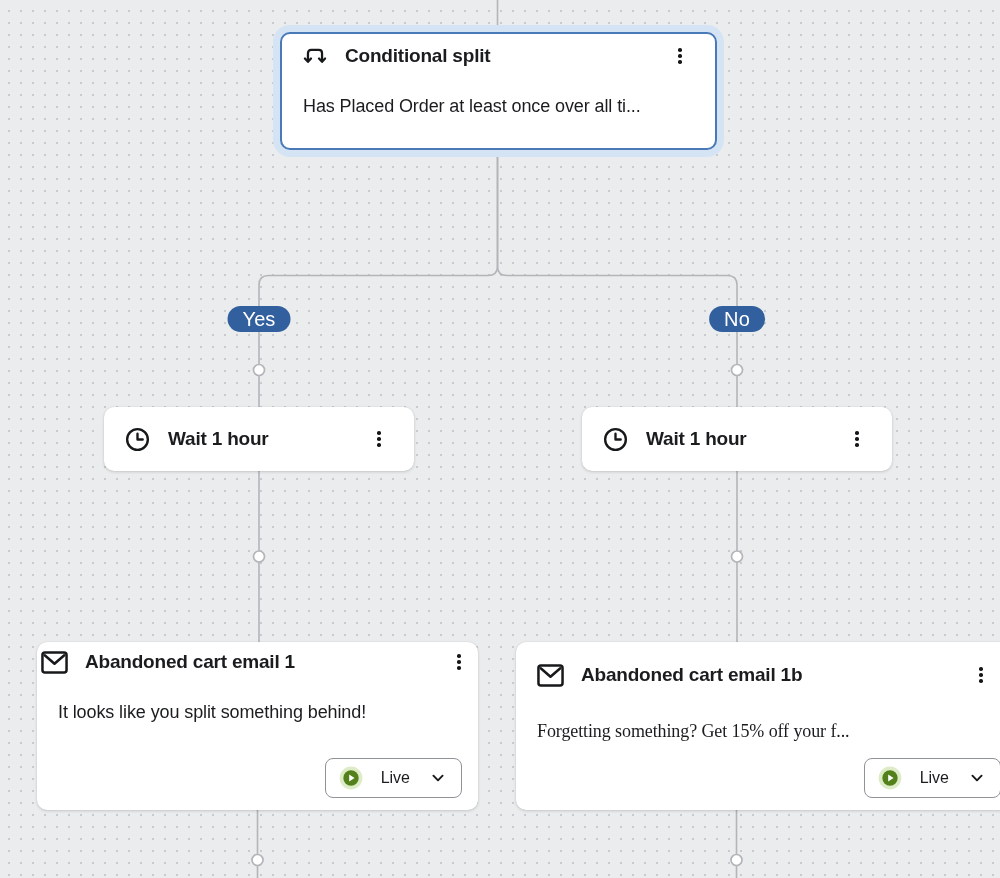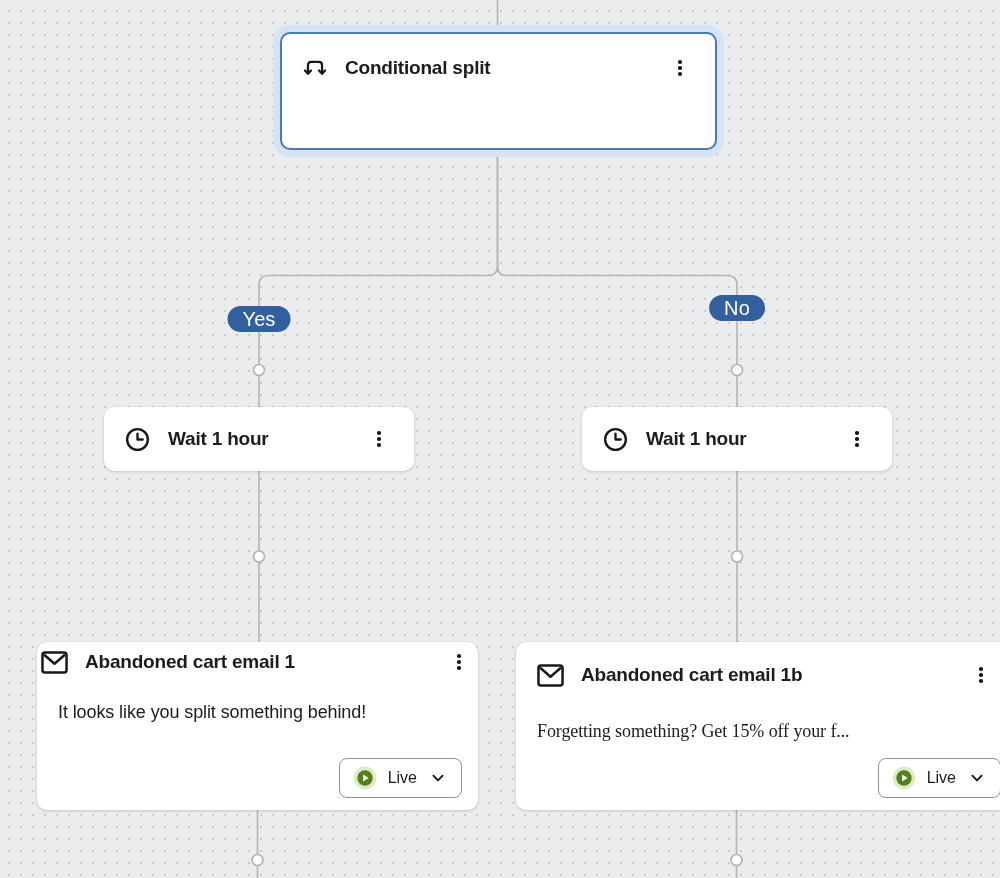--- a/index.html
+++ b/index.html
@@ -33,21 +33,21 @@
   }
   .kebab i{width:3.6px;height:3.6px;border-radius:50%;background:#141618;display:block;}
   .badge{
     position:absolute;transform:translateX(-50%);
     background:var(--badge-bg,#32609f);color:var(--badge-text,#fff);
     font-size:20px;line-height:26px;padding:0 15px;border-radius:14px;letter-spacing:.1px;
   }
   .icon{flex:0 0 auto;display:block;}
   .status-btn{
     position:absolute;right:16px;bottom:12px;height:40px;
-    display:flex;align-items:center;gap:11px;padding:0 13px;
+    display:flex;align-items:center;gap:18px;padding:0 13px;
     background:#fff;border:1px solid var(--button-border,#8f9296);border-radius:8px;
     font-size:16px;color:var(--text,#1a1c1e);cursor:pointer;
     font-family:inherit;
   }
 </style>
 </head>
 <body>
 
 <div class="canvas">
 
@@ -61,37 +61,38 @@
     <path class="edge" d="M736.5,810 V878"></path>
     <circle class="connector-dot" cx="259" cy="370" r="5.5"></circle>
     <circle class="connector-dot" cx="737" cy="370" r="5.5"></circle>
     <circle class="connector-dot" cx="259" cy="556.5" r="5.5"></circle>
     <circle class="connector-dot" cx="737" cy="556.5" r="5.5"></circle>
     <circle class="connector-dot" cx="257.5" cy="860" r="5.5"></circle>
     <circle class="connector-dot" cx="736.5" cy="860" r="5.5"></circle>
   </svg>
 
   <div class="node selected" style="left:280px;top:32px;width:437px;height:118px;box-sizing:border-box;">
-    <div class="node-header" style="margin-top:20px;">
+    <div class="node-header" style="margin-top:8px;">
       <svg class="icon" width="26" height="26" viewBox="0 0 24 24">
         <path d="M5.5,15.8 V9.4 Q5.5,6.4 8.5,6.4 H15.5 Q18.5,6.4 18.5,9.4 V15.8" fill="none" stroke="#17181a" stroke-width="2.1" stroke-linecap="round" stroke-linejoin="round"></path>
         <path d="M2.7,14.3 L5.5,17.4 L8.3,14.3" fill="none" stroke="#17181a" stroke-width="2.1" stroke-linecap="round" stroke-linejoin="round"></path>
         <path d="M15.7,14.3 L18.5,17.4 L21.3,14.3" fill="none" stroke="#17181a" stroke-width="2.1" stroke-linecap="round" stroke-linejoin="round"></path>
       </svg>
       <span class="node-title">Conditional split</span>
       <button class="kebab" aria-label="node menu">
         <i></i>
           <i></i>
           <i></i>
       </button>
     </div>
+    <div class="node-sub" style="margin-top:26px;">Has Placed Order at least once over all ti...</div>
   </div>
 
   <span class="badge" style="left:259px;top:306px;">Yes</span>
-  <span class="badge" style="left:737px;top:295px;">No</span>
+  <span class="badge" style="left:737px;top:306px;">No</span>
 
   <div class="node" style="left:104px;top:407px;width:310px;height:64px;display:flex;align-items:center;">
     <div class="node-header" style="width:100%;box-sizing:border-box;">
       <svg class="icon" width="27" height="27" viewBox="0 0 24 24">
         <circle cx="12" cy="12" r="9.2" fill="none" stroke="#17181a" stroke-width="2.1"></circle>
         <path d="M12,6.9 V12 H16.6" fill="none" stroke="#17181a" stroke-width="2.1" stroke-linecap="round" stroke-linejoin="round"></path>
       </svg>
       <span class="node-title">Wait 1 hour</span>
       <button class="kebab" aria-label="node menu">
         <i></i>

